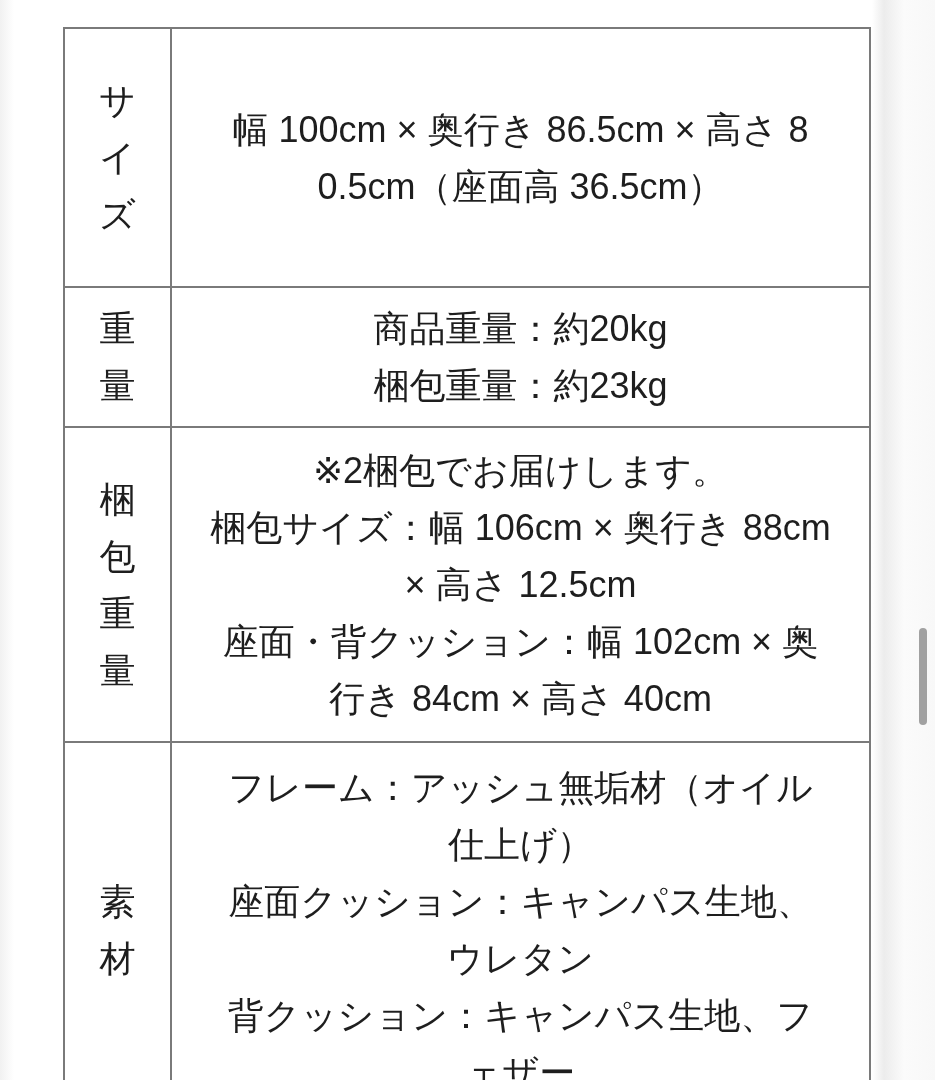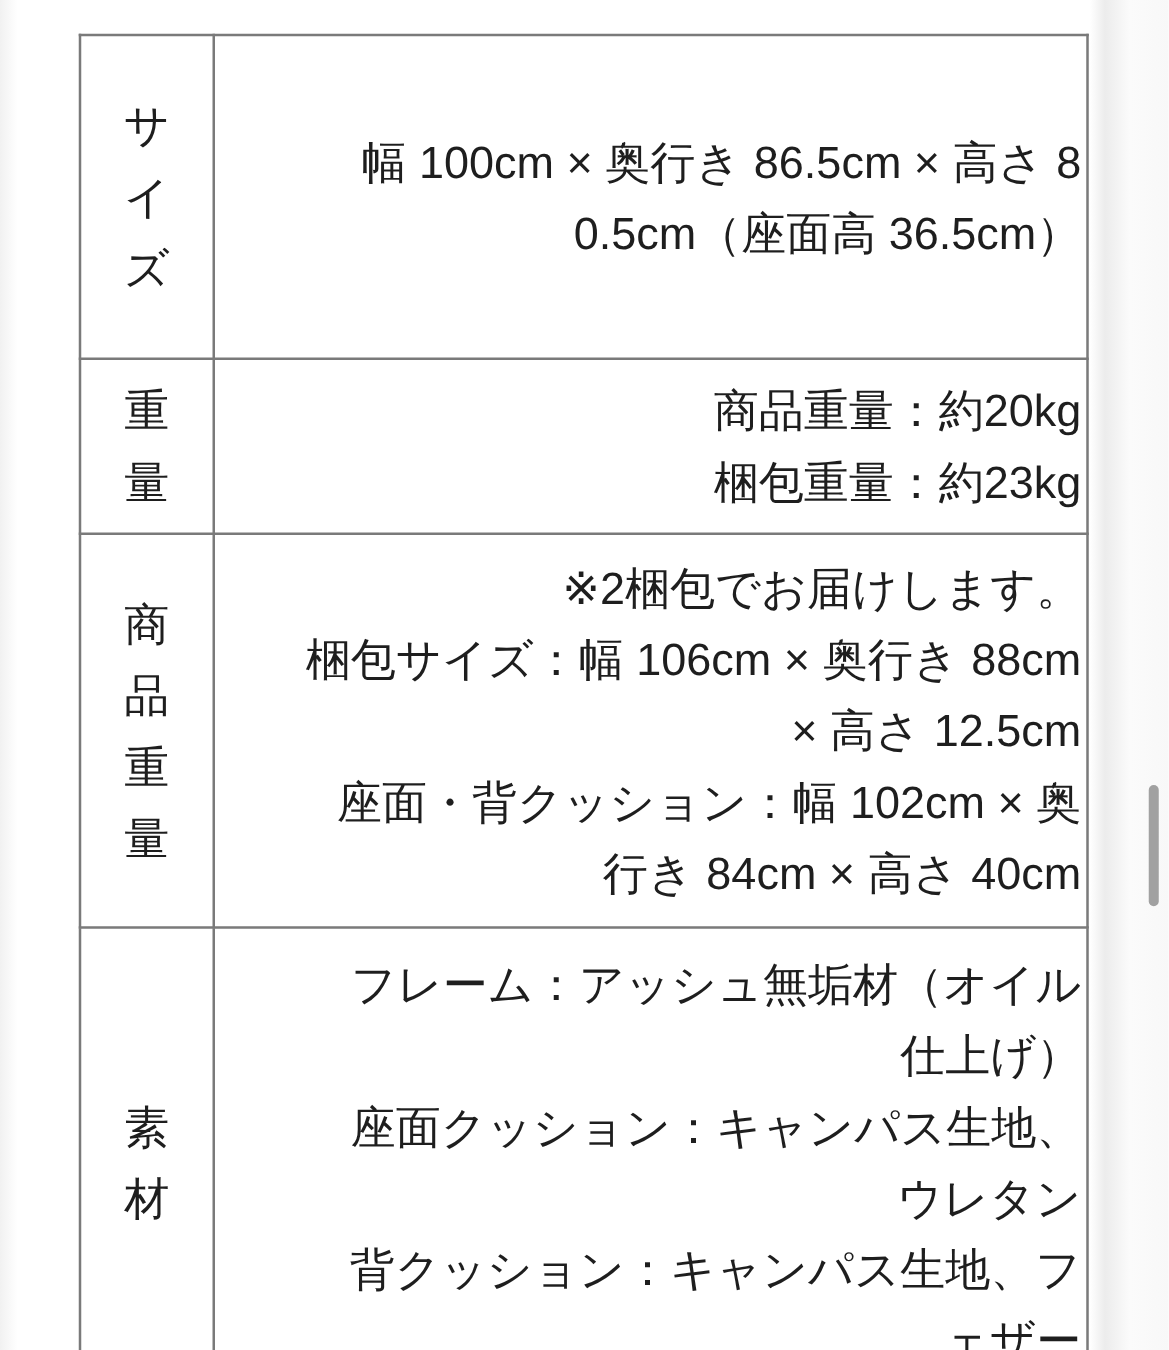--- a/index.html
+++ b/index.html
@@ -58,26 +58,26 @@
     display: block;
     width: 1.05em;
     margin: 0 auto;
     font-size: 36px;
     line-height: 57px;
     word-break: break-all;
     white-space: normal;
     text-align: center;
   }
   td.vcell {
-    padding: 12px 4px;
+    padding: 12px 20px;
     font-size: 36px;
     line-height: 57px;
     white-space: pre-line;
     word-break: break-all;
-    text-align: right;
+    text-align: center;
   }
   tr.r1 { height: 259px; }
   tr.r2 { height: 127px; }
   tr.r3 { height: 315px; }
   tr.r4 { height: 375px; }
   tr.r5 { height: 70px; }
 </style>
 </head>
 <body>
 
@@ -100,21 +100,21 @@
     </tr>
     <tr class="r2">
       <td class="hcell">
         <span class="vtext">重量</span>
       </td>
       <td class="vcell">商品重量：約20kg
 梱包重量：約23kg</td>
     </tr>
     <tr class="r3">
       <td class="hcell">
-        <span class="vtext">商品重量</span>
+        <span class="vtext">梱包重量</span>
       </td>
       <td class="vcell">※2梱包でお届けします。
 梱包サイズ：幅 106cm × 奥行き 88cm
 × 高さ 12.5cm
 座面・背クッション：幅 102cm × 奥
 行き 84cm × 高さ 40cm</td>
     </tr>
     <tr class="r4">
       <td class="hcell">
         <span class="vtext">素材</span>

